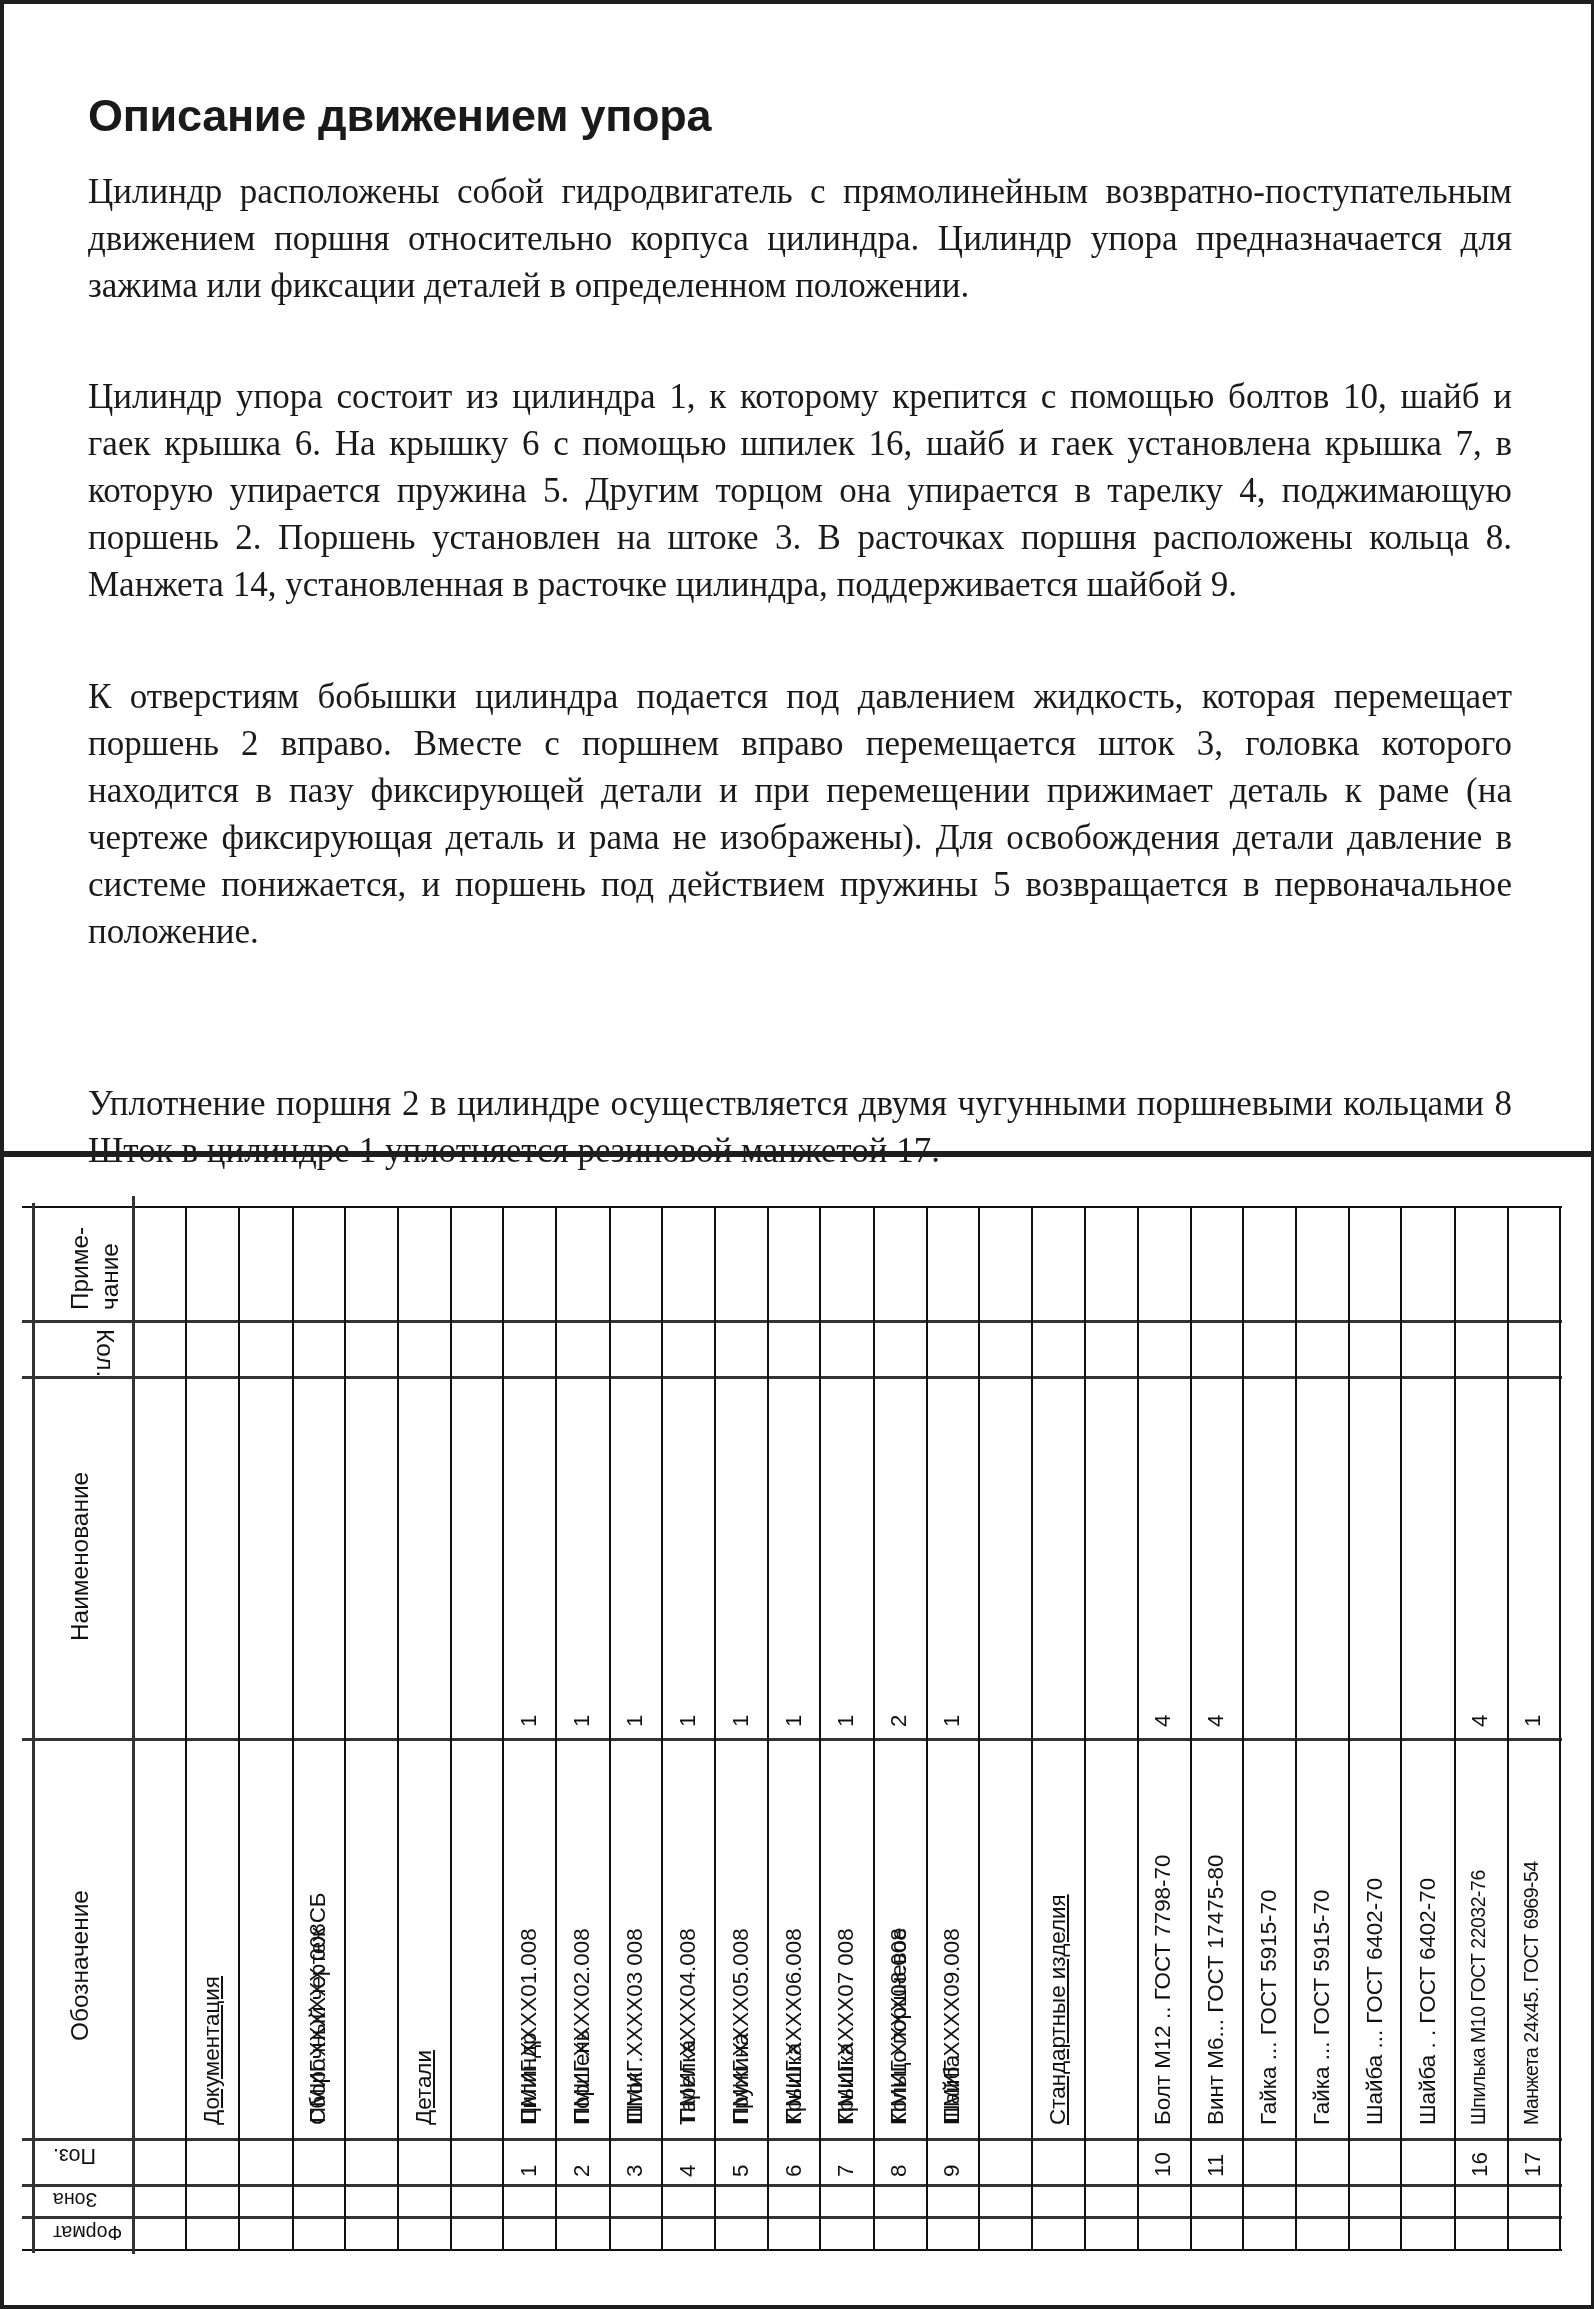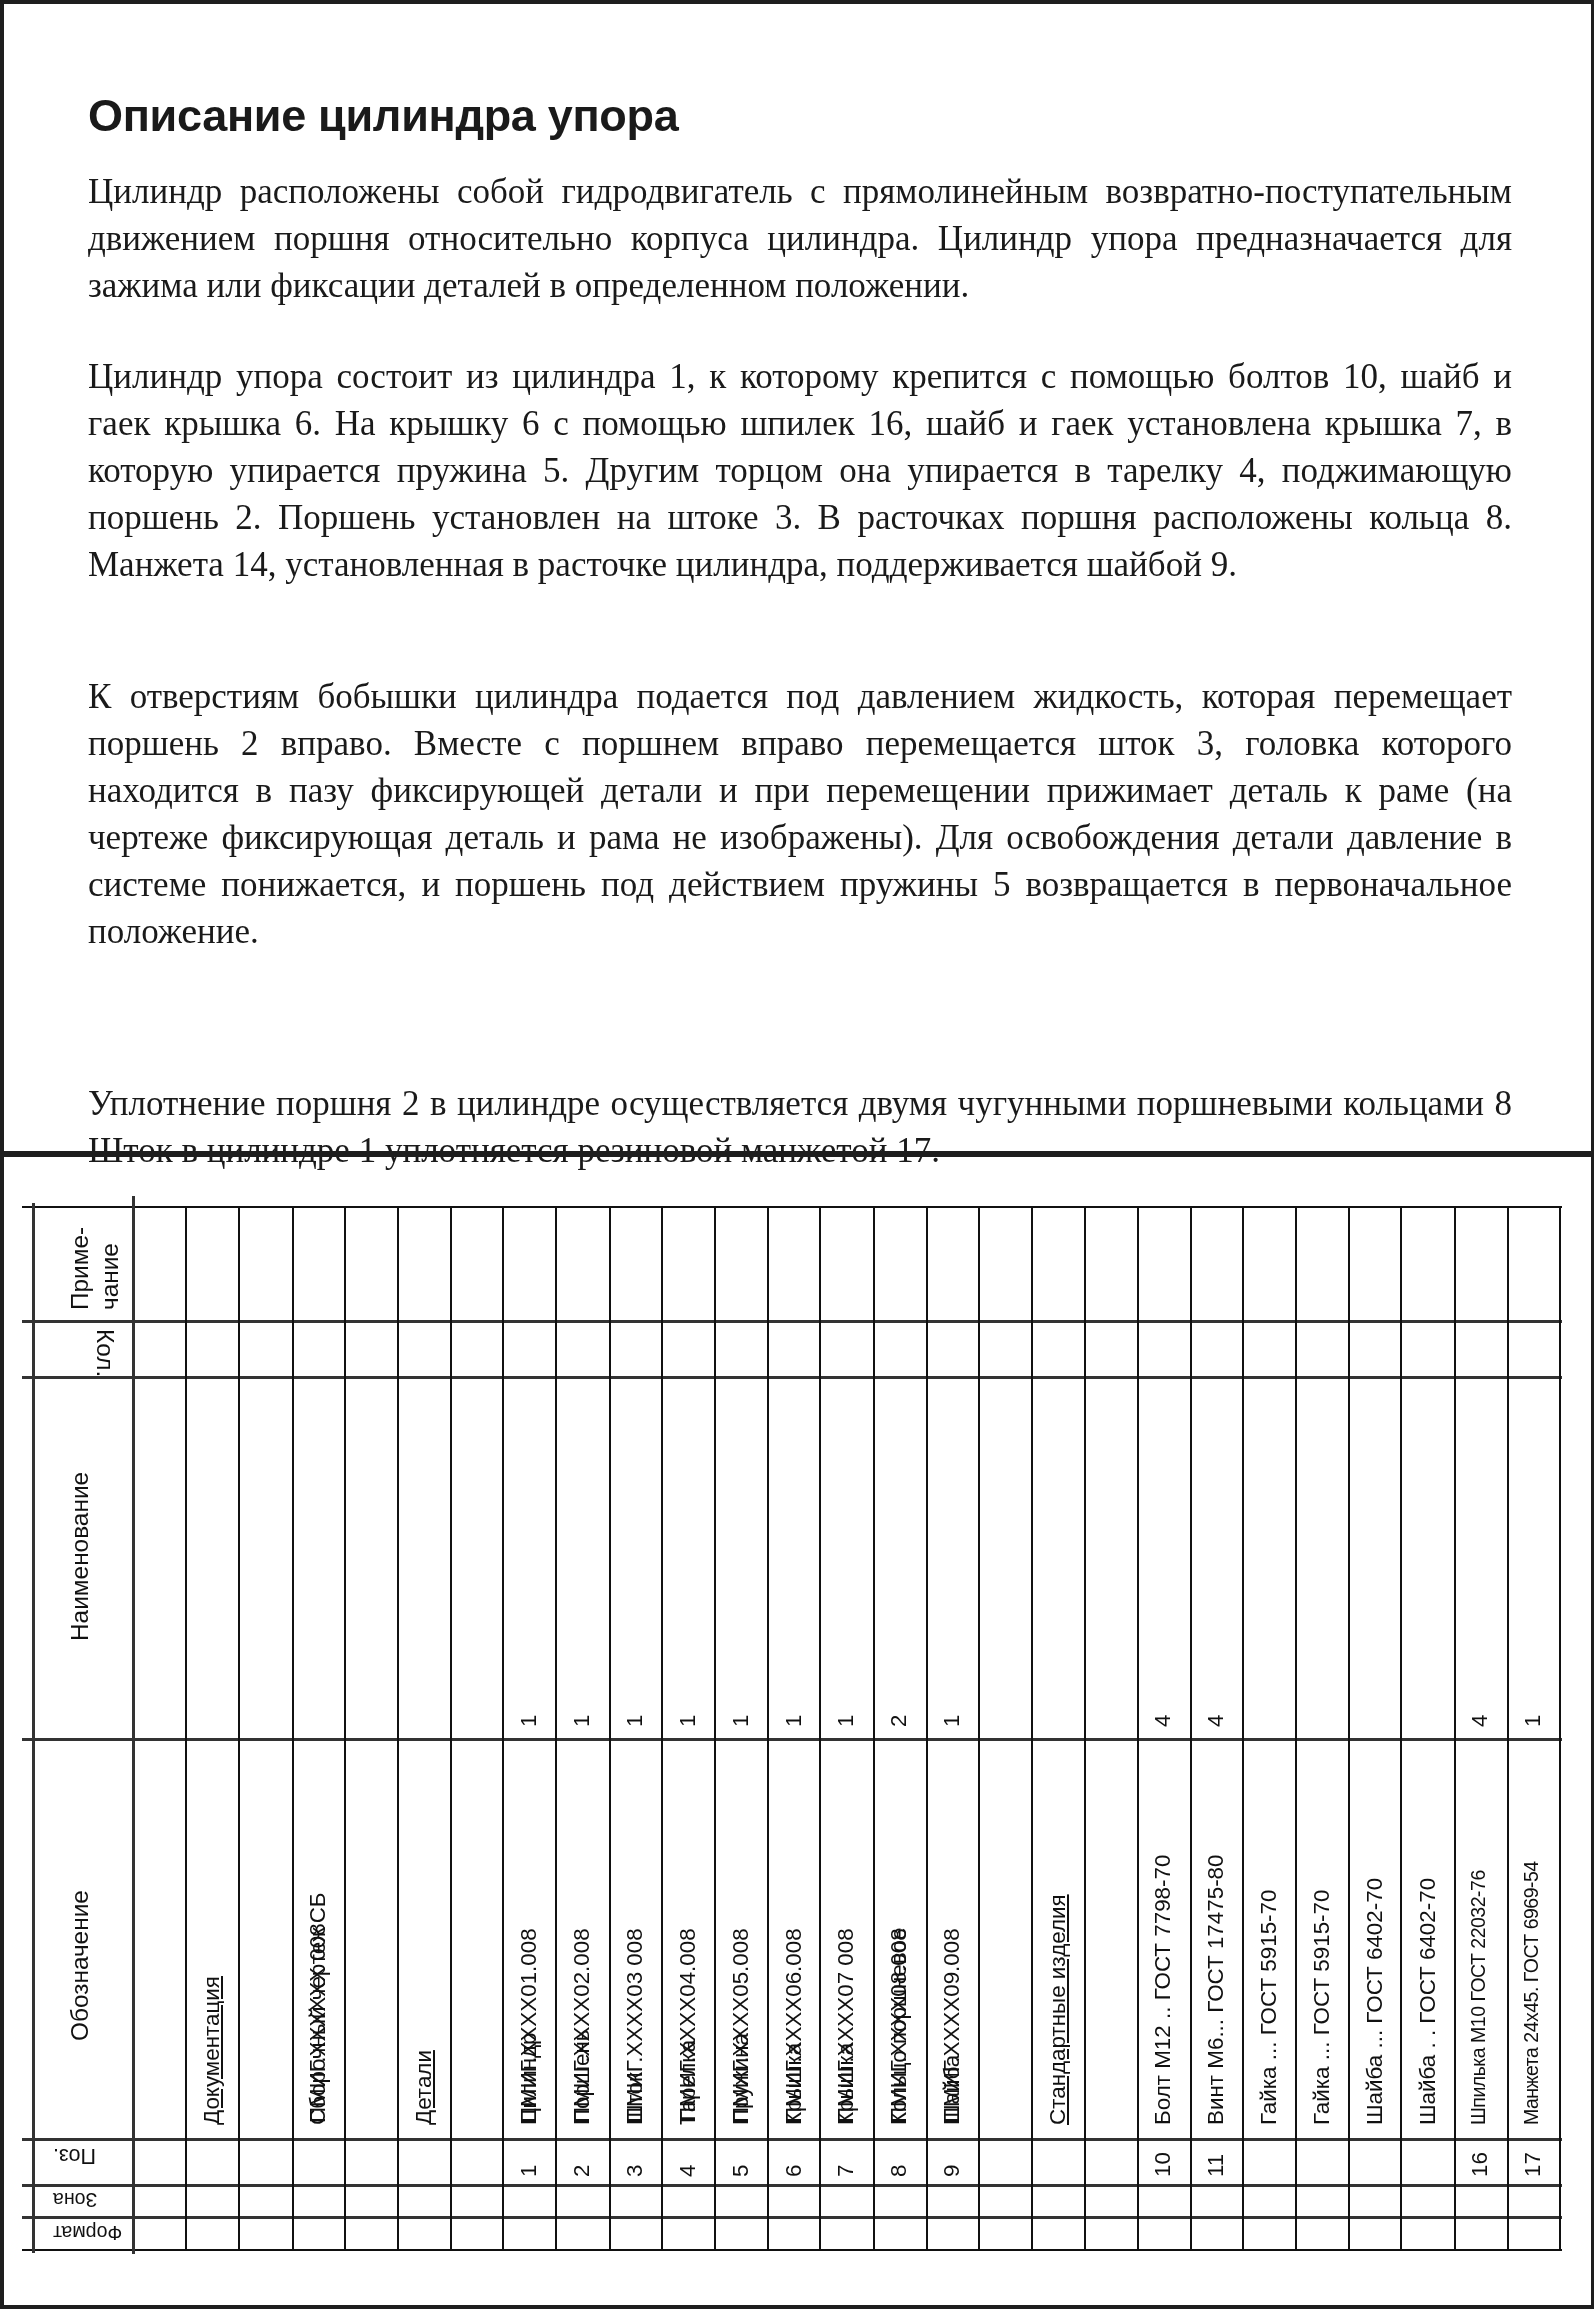--- a/index.html
+++ b/index.html
@@ -2,21 +2,21 @@
 <html><head>
 <meta charset="utf-8">
 <style>
   html, body { margin: 0; padding: 0; background: #fff; }
   body { width: 1595px; height: 2309px; position: relative; overflow: hidden; }
   .frame { position: absolute; left: 0; top: 0; width: 1595px; height: 2309px; box-sizing: border-box; border: 4.9px solid #1e1e1e; }
   .divider { position: absolute; left: 0; top: 1151px; width: 1595px; height: 5.9px; background: #1e1e1e; }
   .title { position: absolute; left: 88px; top: 90px; margin: 0; font-family: "Liberation Sans", sans-serif; font-weight: bold; font-size: 45px; color: #1a1a1a; letter-spacing: -0.3px; }
   .body-text { position: absolute; left: 88px; width: 1424px; font-family: "Liberation Serif", serif; font-size: 35px; line-height: 47px; color: #1a1a1a; text-align: justify; margin: 0; }
   .p1 { top: 168px; }
-  .p2 { top: 353px; }
+  .p2 { top: 373px; }
   .p3 { top: 673px; }
   .p4 { top: 1080px; }
 
   .spec { position: absolute; left: 0; top: 0; }
   .hline { position: absolute; background: #111; }
   .vline { position: absolute; background: #111; }
   .thick { background: #333; }
   .cell-text { position: absolute; font-family: "Liberation Sans", sans-serif; color: #111; white-space: nowrap; }
   .rot-up { transform: rotate(-90deg); transform-origin: left top; }
   .rot-down { transform: rotate(90deg); transform-origin: left top; }
@@ -24,21 +24,21 @@
   .u { text-decoration: underline; }
   .hdr { font-size: 24.4px; }
   .val { font-size: 22.4px; }
   .narrow { font-size: 19.5px; letter-spacing: -0.5px; }
 </style>
 </head>
 <body>
 
 <div class="frame"></div>
 
-<h1 class="title">Описание цилиндра упора</h1>
+<h1 class="title">Описание движением упора</h1>
 <p class="body-text p1">Цилиндр расположены собой гидродвигатель с прямолинейным возвратно-поступательным движением поршня относительно корпуса цилиндра. Цилиндр упора предназначается для зажима или фиксации деталей в определенном положении.</p>
 <p class="body-text p2">Цилиндр упора состоит из цилиндра 1, к которому крепится с помощью болтов 10, шайб и гаек крышка 6. На крышку 6 с помощью шпилек 16, шайб и гаек установлена крышка 7, в которую упирается пружина 5. Другим торцом она упирается в тарелку 4, поджимающую поршень 2. Поршень установлен на штоке 3. В расточках поршня расположены кольца 8. Манжета 14, установленная в расточке цилиндра, поддерживается шайбой 9.</p>
 <p class="body-text p3">К отверстиям бобышки цилиндра подается под давлением жидкость, которая перемещает поршень 2 вправо. Вместе с поршнем вправо перемещается шток 3, головка которого находится в пазу фиксирующей детали и при перемещении прижимает деталь к раме (на чертеже фиксирующая деталь и рама не изображены). Для освобождения детали давление в системе понижается, и поршень под действием пружины 5 возвращается в первоначальное положение.</p>
 <p class="body-text p4">Уплотнение поршня 2 в цилиндре осуществляется двумя чугунными поршневыми кольцами 8  Шток в цилиндре 1 уплотняется резиновой манжетой 17.</p>
 
 <div class="divider"></div>
 
 <div class="spec" id="spec">
     <div class="hline" style="left: 22.4px; top: 1206px; width: 1540px; height: 2px;"></div>
     <div class="hline thick" style="left: 22.4px; top: 1320px; width: 1540px; height: 2.9px;"></div>

